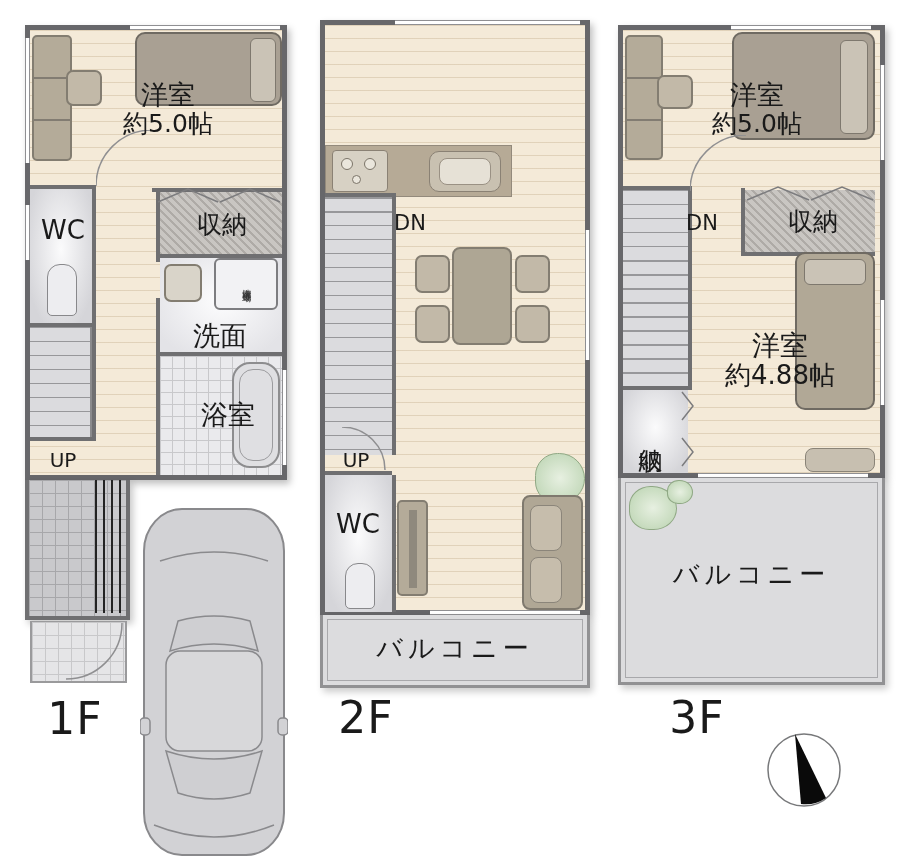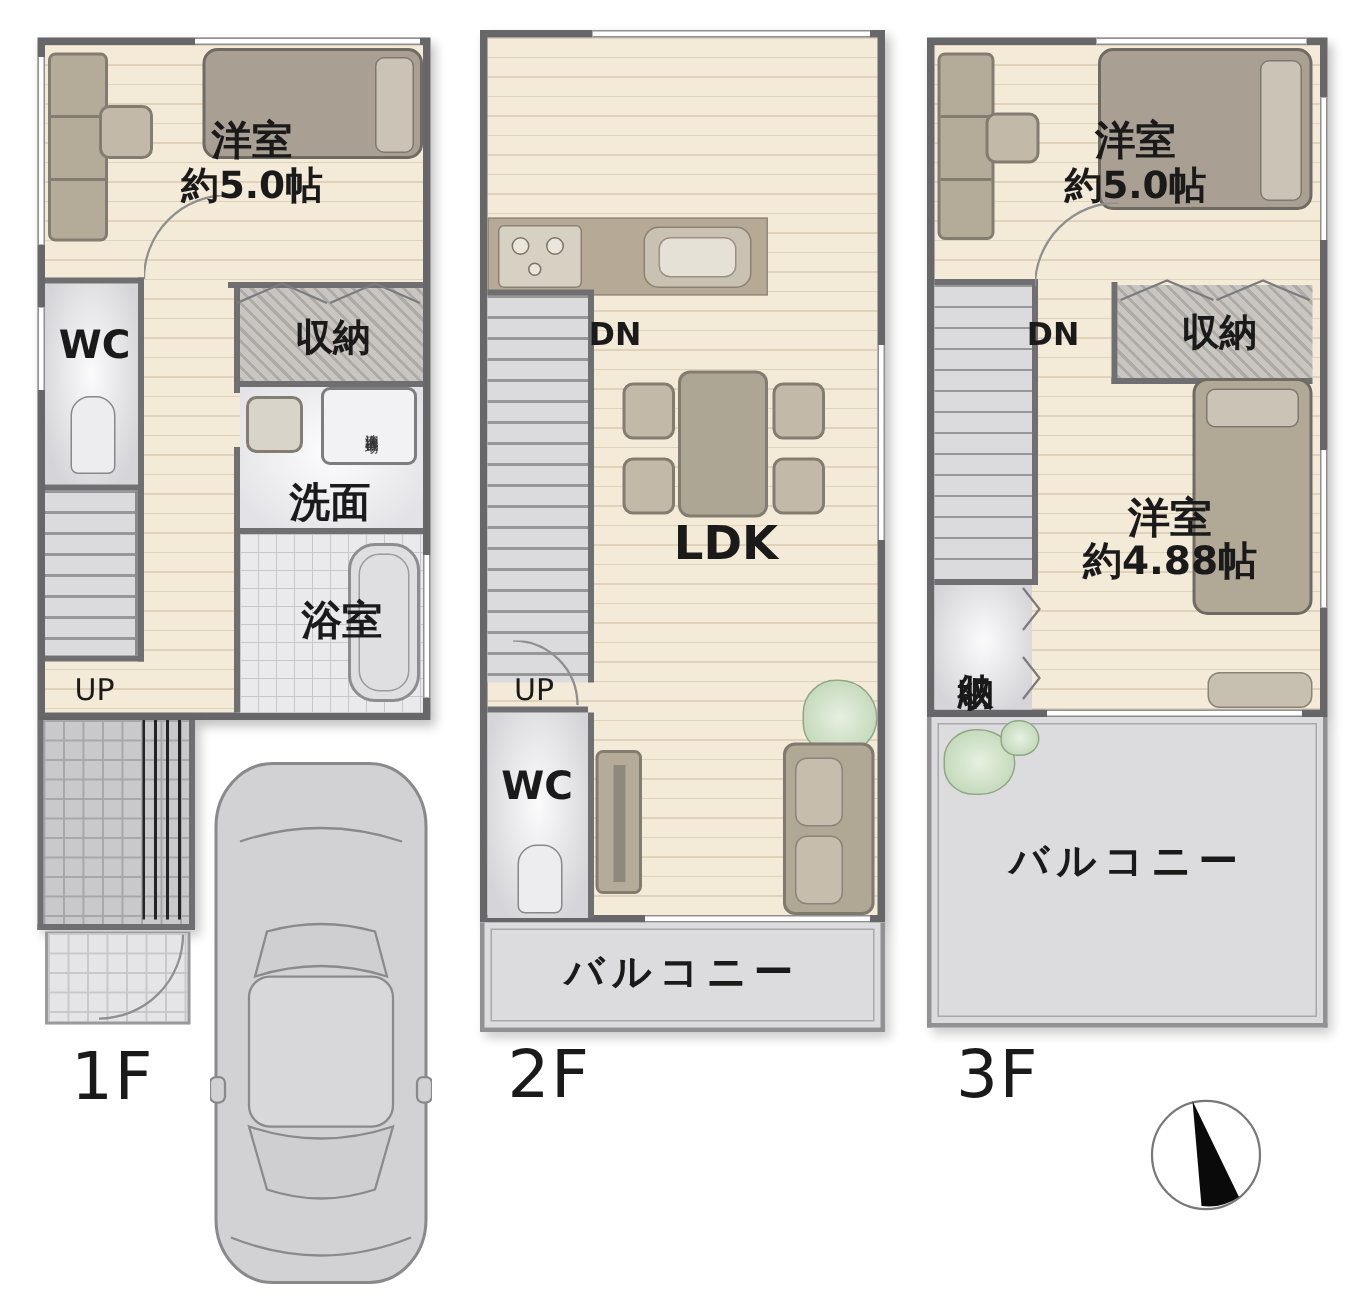--- a/index.html
+++ b/index.html
@@ -28,21 +28,21 @@
         background-size:12px 12px}
   .balc{position:absolute;box-sizing:border-box;border:3px solid #919193;border-top:none;
         background:#dcdcde;box-shadow:3px 4px 7px rgba(0,0,0,.2)}
   .rail{position:absolute;inset:4px;border:1.5px solid #a8a8ab;pointer-events:none}
   .furn{position:absolute;box-sizing:border-box;background:#b4ab99;border:2px solid #837d71;border-radius:5px}
   .furnL{position:absolute;box-sizing:border-box;background:#c2b9a8;border:2px solid #837d71;border-radius:7px}
   .bed{position:absolute;box-sizing:border-box;background:#a9a093;border:2px solid #6f6a62;border-radius:10px}
   .pillow{position:absolute;background:#cac3b6;border:1.5px solid #7e786e;border-radius:6px}
   .toilet{position:absolute;background:#ededf0;border:1.5px solid #88888b;border-radius:13px 13px 5px 5px}
   .lbl{position:absolute;transform:translate(-50%,-50%);text-align:center;white-space:nowrap;
-       font-weight:700;line-height:1.12}
+       font-weight:400;line-height:1.12}
   .win{position:absolute;height:5px;background:#fff;box-sizing:border-box;
        border-top:1.5px solid #8f8f92;border-bottom:1.5px solid #8f8f92}
   .winv{position:absolute;width:5px;background:#fff;box-sizing:border-box;
        border-left:1.5px solid #8f8f92;border-right:1.5px solid #8f8f92}
   .plant{position:absolute;background:radial-gradient(#e7f0e1,#b9d2af);
          border:1.5px solid #8fa884;border-radius:48% 55% 52% 45%}
   .floor-label{position:absolute;transform:translate(-50%,-50%);font-size:44px;font-weight:500;letter-spacing:1px}
   .burner{position:absolute;border:1.5px solid #7b7468;border-radius:50%;background:#eae6dc;box-sizing:border-box}
   .laundry{position:absolute;box-sizing:border-box;background:#f2f2f4;border:2px solid #7d7d80;border-radius:6px;
            display:flex;align-items:center;justify-content:center}
@@ -168,21 +168,20 @@
     <svg class="abs" style="left:17px;top:402px" width="44" height="44">
       <path d="M0,0 A43,43 0 0 1 43,43" fill="none" stroke="#8f8f91" stroke-width="1.5"></path>
     </svg>
 
     <div class="win" style="left:70px;top:-5px;width:185px"></div>
     <div class="winv" style="right:-5px;top:205px;height:130px"></div>
     <div class="win" style="left:105px;bottom:-5px;width:150px"></div>
 
     <div class="lbl" style="left:85px;top:199px;font-size:21px">DN</div>
     <div class="lbl" style="left:159px;top:338px;font-size:31px">
-      <span style="display:block">LDK</span>
     </div>
     <div class="lbl" style="left:31px;top:435px;font-size:20px;font-weight:500">UP</div>
     <div class="lbl" style="left:33px;top:500px;font-size:26px">WC</div>
   </div>
 
   <div class="balc" style="left:320px;top:615px;width:270px;height:73px">
     <div class="rail"></div>
     <div class="lbl" style="left:50%;top:34px;font-size:26px;letter-spacing:5px">バルコニー</div>
   </div>
 
@@ -239,20 +238,20 @@
 
   <div class="balc" style="left:618px;top:478px;width:267px;height:207px">
     <div class="rail"></div>
     <div class="plant" style="left:8px;top:8px;width:46px;height:42px"></div>
     <div class="plant" style="left:46px;top:2px;width:24px;height:22px"></div>
     <div class="lbl" style="left:50%;top:97px;font-size:26px;letter-spacing:5px">バルコニー</div>
   </div>
 
   <div class="floor-label" style="left:75px;top:718px">1F</div>
   <div class="floor-label" style="left:366px;top:717px">2F</div>
-  <div class="floor-label" style="left:665px;top:717px">3F</div>
+  <div class="floor-label" style="left:697px;top:717px">3F</div>
 
   <svg class="abs" style="left:765px;top:731px" width="78" height="78">
     <circle cx="39" cy="39" r="36" fill="#ffffff" stroke="#77787a" stroke-width="1.5"></circle>
     <path d="M30,3 L36,73 A36,36 0 0 0 61,67 Z" fill="#0a0a0a"></path>
   </svg>
 
 </div>
 
 </body></html>

